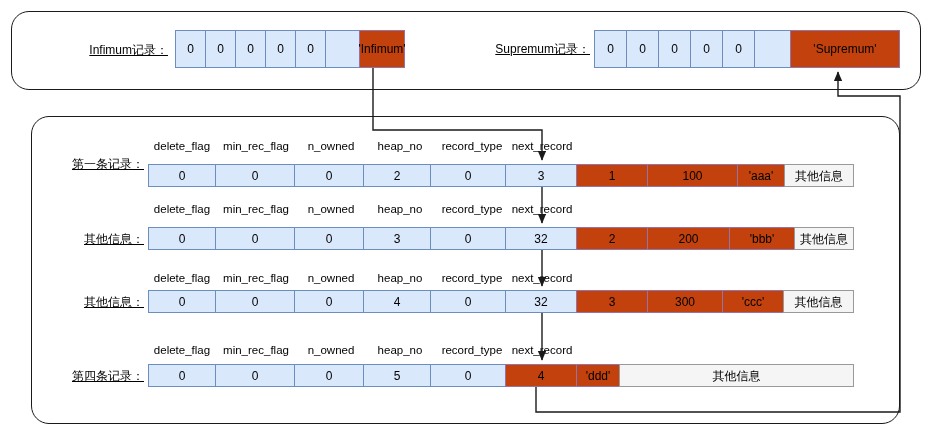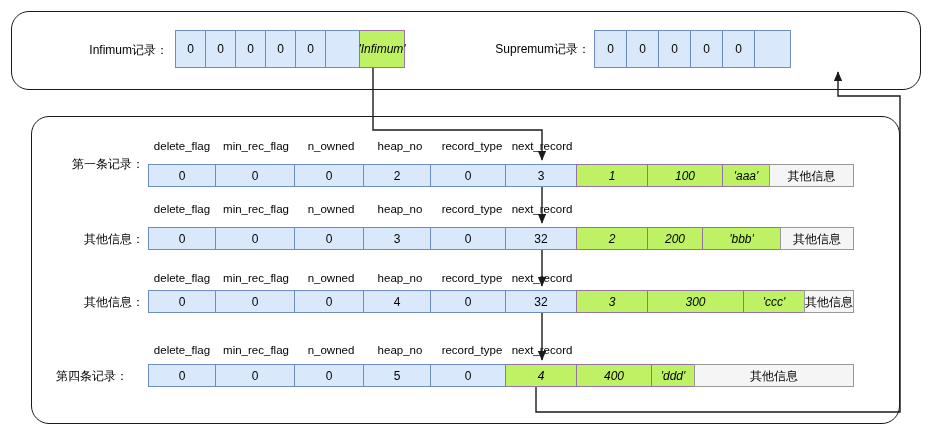--- a/index.html
+++ b/index.html
@@ -28,20 +28,21 @@
   #panel-bottom { left: 31px;  top: 116px; width: 869px; height: 308px; }
 
   
   .row-label {
     position: absolute;
     font-size: 12px;
     line-height: 14px;
     white-space: nowrap;
     text-align: right;
     color: #000;
+    text-decoration: underline;
   }
 
   
   .strip {
     position: absolute;
     display: flex;
     box-sizing: border-box;
   }
   .cell {
     box-sizing: border-box;
@@ -52,22 +53,21 @@
     line-height: 1;
     height: 100%;
     border: 1px solid #6c8ebf;
     background: #dae8fc;
     margin-left: -1px;
     white-space: nowrap;
   }
   .cell:first-child { margin-left: 0; }
   .cell.purple {
     border-color: #9673a6;
-    background: #bef264;
-    font-style: italic;
+    background: #c2410c;
   }
   .cell.grey {
     border-color: #999999;
     background: #f5f5f5;
   }
 
   
   .colhdr {
     position: absolute;
     font-size: 11.5px;
@@ -103,101 +103,101 @@
 </div>
 
 <div class="row-label" style="left:430px; top:42px; width:160px;">Supremum记录：</div>
 <div class="strip" id="supremum-strip" style="left:594px; top:30px; width:306px; height:38px;">
   <div class="cell" style="width:33px">0</div>
   <div class="cell" style="width:33px">0</div>
   <div class="cell" style="width:33px">0</div>
   <div class="cell" style="width:33px">0</div>
   <div class="cell" style="width:33px">0</div>
   <div class="cell" style="width:37px"></div>
+  <div class="cell purple" style="flex:1">'Supremum'</div>
 </div>
 
 <div class="colhdr" style="left:148px; top:140px; width:68px;">delete_flag</div>
 <div class="colhdr" style="left:216px; top:140px; width:80px;">min_rec_flag</div>
 <div class="colhdr" style="left:296px; top:140px; width:70px;">n_owned</div>
 <div class="colhdr" style="left:366px; top:140px; width:68px;">heap_no</div>
 <div class="colhdr" style="left:434px; top:140px; width:76px;">record_type</div>
 <div class="colhdr" style="left:506px; top:140px; width:72px;">next_record</div>
 
 <div class="row-label" style="left:48px; top:157px; width:96px;">第一条记录：</div>
 <div class="strip" style="left:148px; top:164px; width:706px; height:23px;">
   <div class="cell" style="width:68px">0</div>
   <div class="cell" style="width:80px">0</div>
   <div class="cell" style="width:70px">0</div>
   <div class="cell" style="width:68px">2</div>
   <div class="cell" style="width:76px">0</div>
   <div class="cell" style="width:72px">3</div>
   <div class="cell purple" style="width:72px">1</div>
-  <div class="cell purple" style="width:76px">100</div>
+  <div class="cell purple" style="width:91px">100</div>
   <div class="cell purple" style="width:48px">'aaa'</div>
   <div class="cell grey" style="flex:1">其他信息</div>
 </div>
 
 <div class="colhdr" style="left:148px; top:203px; width:68px;">delete_flag</div>
 <div class="colhdr" style="left:216px; top:203px; width:80px;">min_rec_flag</div>
 <div class="colhdr" style="left:296px; top:203px; width:70px;">n_owned</div>
 <div class="colhdr" style="left:366px; top:203px; width:68px;">heap_no</div>
 <div class="colhdr" style="left:434px; top:203px; width:76px;">record_type</div>
 <div class="colhdr" style="left:506px; top:203px; width:72px;">next_record</div>
 
 <div class="row-label" style="left:48px; top:232px; width:96px;">其他信息：</div>
 <div class="strip" style="left:148px; top:227px; width:706px; height:23px;">
   <div class="cell" style="width:68px">0</div>
   <div class="cell" style="width:80px">0</div>
   <div class="cell" style="width:70px">0</div>
   <div class="cell" style="width:68px">3</div>
   <div class="cell" style="width:76px">0</div>
   <div class="cell" style="width:72px">32</div>
   <div class="cell purple" style="width:72px">2</div>
-  <div class="cell purple" style="width:56px">200</div>
-  <div class="cell purple" style="width:79px">'bbb'</div>
+  <div class="cell purple" style="width:83px">200</div>
+  <div class="cell purple" style="width:66px">'bbb'</div>
   <div class="cell grey" style="flex:1">其他信息</div>
 </div>
 
 <div class="colhdr" style="left:148px; top:272px; width:68px;">delete_flag</div>
 <div class="colhdr" style="left:216px; top:272px; width:80px;">min_rec_flag</div>
 <div class="colhdr" style="left:296px; top:272px; width:70px;">n_owned</div>
 <div class="colhdr" style="left:366px; top:272px; width:68px;">heap_no</div>
 <div class="colhdr" style="left:434px; top:272px; width:76px;">record_type</div>
 <div class="colhdr" style="left:506px; top:272px; width:72px;">next_record</div>
 
 <div class="row-label" style="left:48px; top:295px; width:96px;">其他信息：</div>
 <div class="strip" style="left:148px; top:290px; width:706px; height:23px;">
   <div class="cell" style="width:68px">0</div>
   <div class="cell" style="width:80px">0</div>
   <div class="cell" style="width:70px">0</div>
   <div class="cell" style="width:68px">4</div>
   <div class="cell" style="width:76px">0</div>
   <div class="cell" style="width:72px">32</div>
   <div class="cell purple" style="width:72px">3</div>
-  <div class="cell purple" style="width:97px">300</div>
+  <div class="cell purple" style="width:76px">300</div>
   <div class="cell purple" style="width:62px">'ccc'</div>
   <div class="cell grey" style="flex:1">其他信息</div>
 </div>
 
 <div class="colhdr" style="left:148px; top:344px; width:68px;">delete_flag</div>
 <div class="colhdr" style="left:216px; top:344px; width:80px;">min_rec_flag</div>
 <div class="colhdr" style="left:296px; top:344px; width:70px;">n_owned</div>
 <div class="colhdr" style="left:366px; top:344px; width:68px;">heap_no</div>
 <div class="colhdr" style="left:434px; top:344px; width:76px;">record_type</div>
 <div class="colhdr" style="left:506px; top:344px; width:72px;">next_record</div>
 
-<div class="row-label" style="left:32px; top:369px; width:96px;">第四条记录：</div>
+<div class="row-label" style="left:48px; top:369px; width:96px;">第四条记录：</div>
 <div class="strip" style="left:148px; top:364px; width:706px; height:23px;">
   <div class="cell" style="width:68px">0</div>
   <div class="cell" style="width:80px">0</div>
   <div class="cell" style="width:70px">0</div>
   <div class="cell" style="width:68px">5</div>
   <div class="cell" style="width:76px">0</div>
   <div class="cell purple" style="width:72px">4</div>
-  <div class="cell purple" style="width:76px">400</div>
   <div class="cell purple" style="width:44px">'ddd'</div>
   <div class="cell grey" style="flex:1">其他信息</div>
 </div>
 
 <svg id="connectors" viewBox="0 0 932 431" xmlns="http://www.w3.org/2000/svg">
   <defs>
     <marker id="arrowhead" markerWidth="8" markerHeight="8" refX="6.5" refY="3" orient="auto" markerUnits="strokeWidth">
       <path d="M0,0 L7,3 L0,6 z" fill="#1a1a1a"></path>
     </marker>
   </defs>

